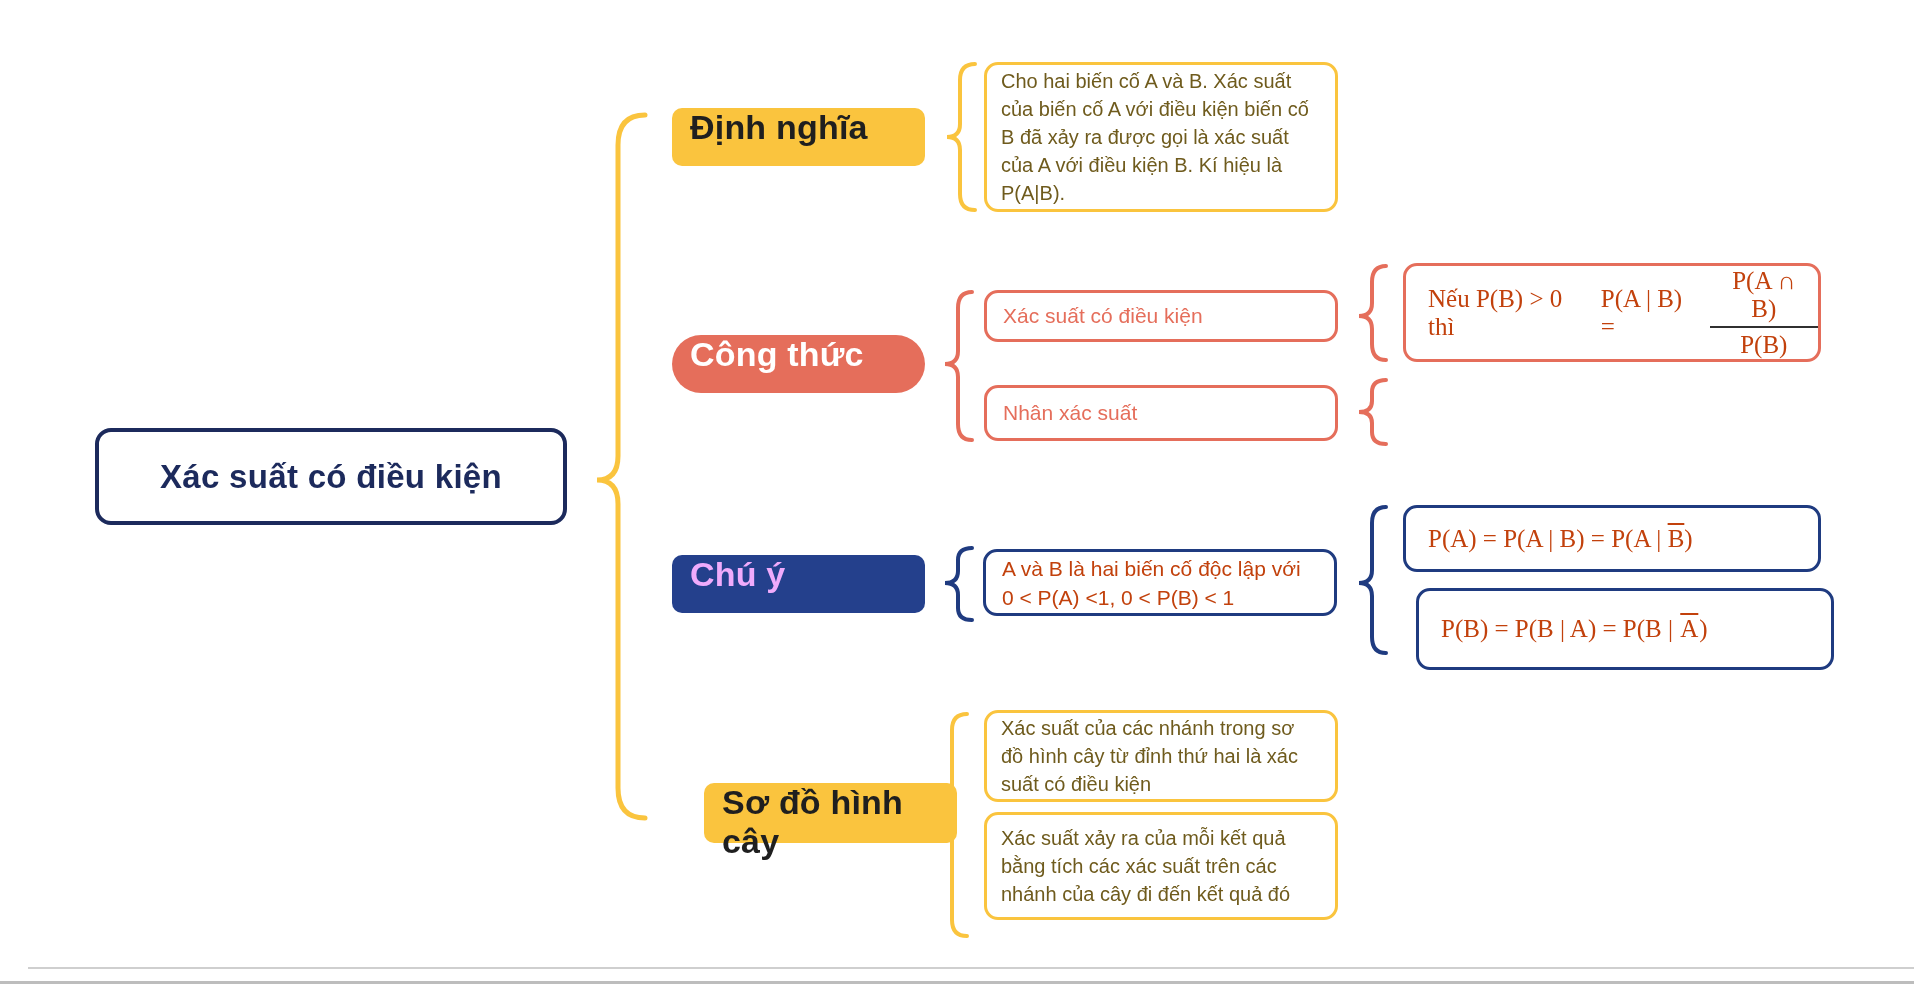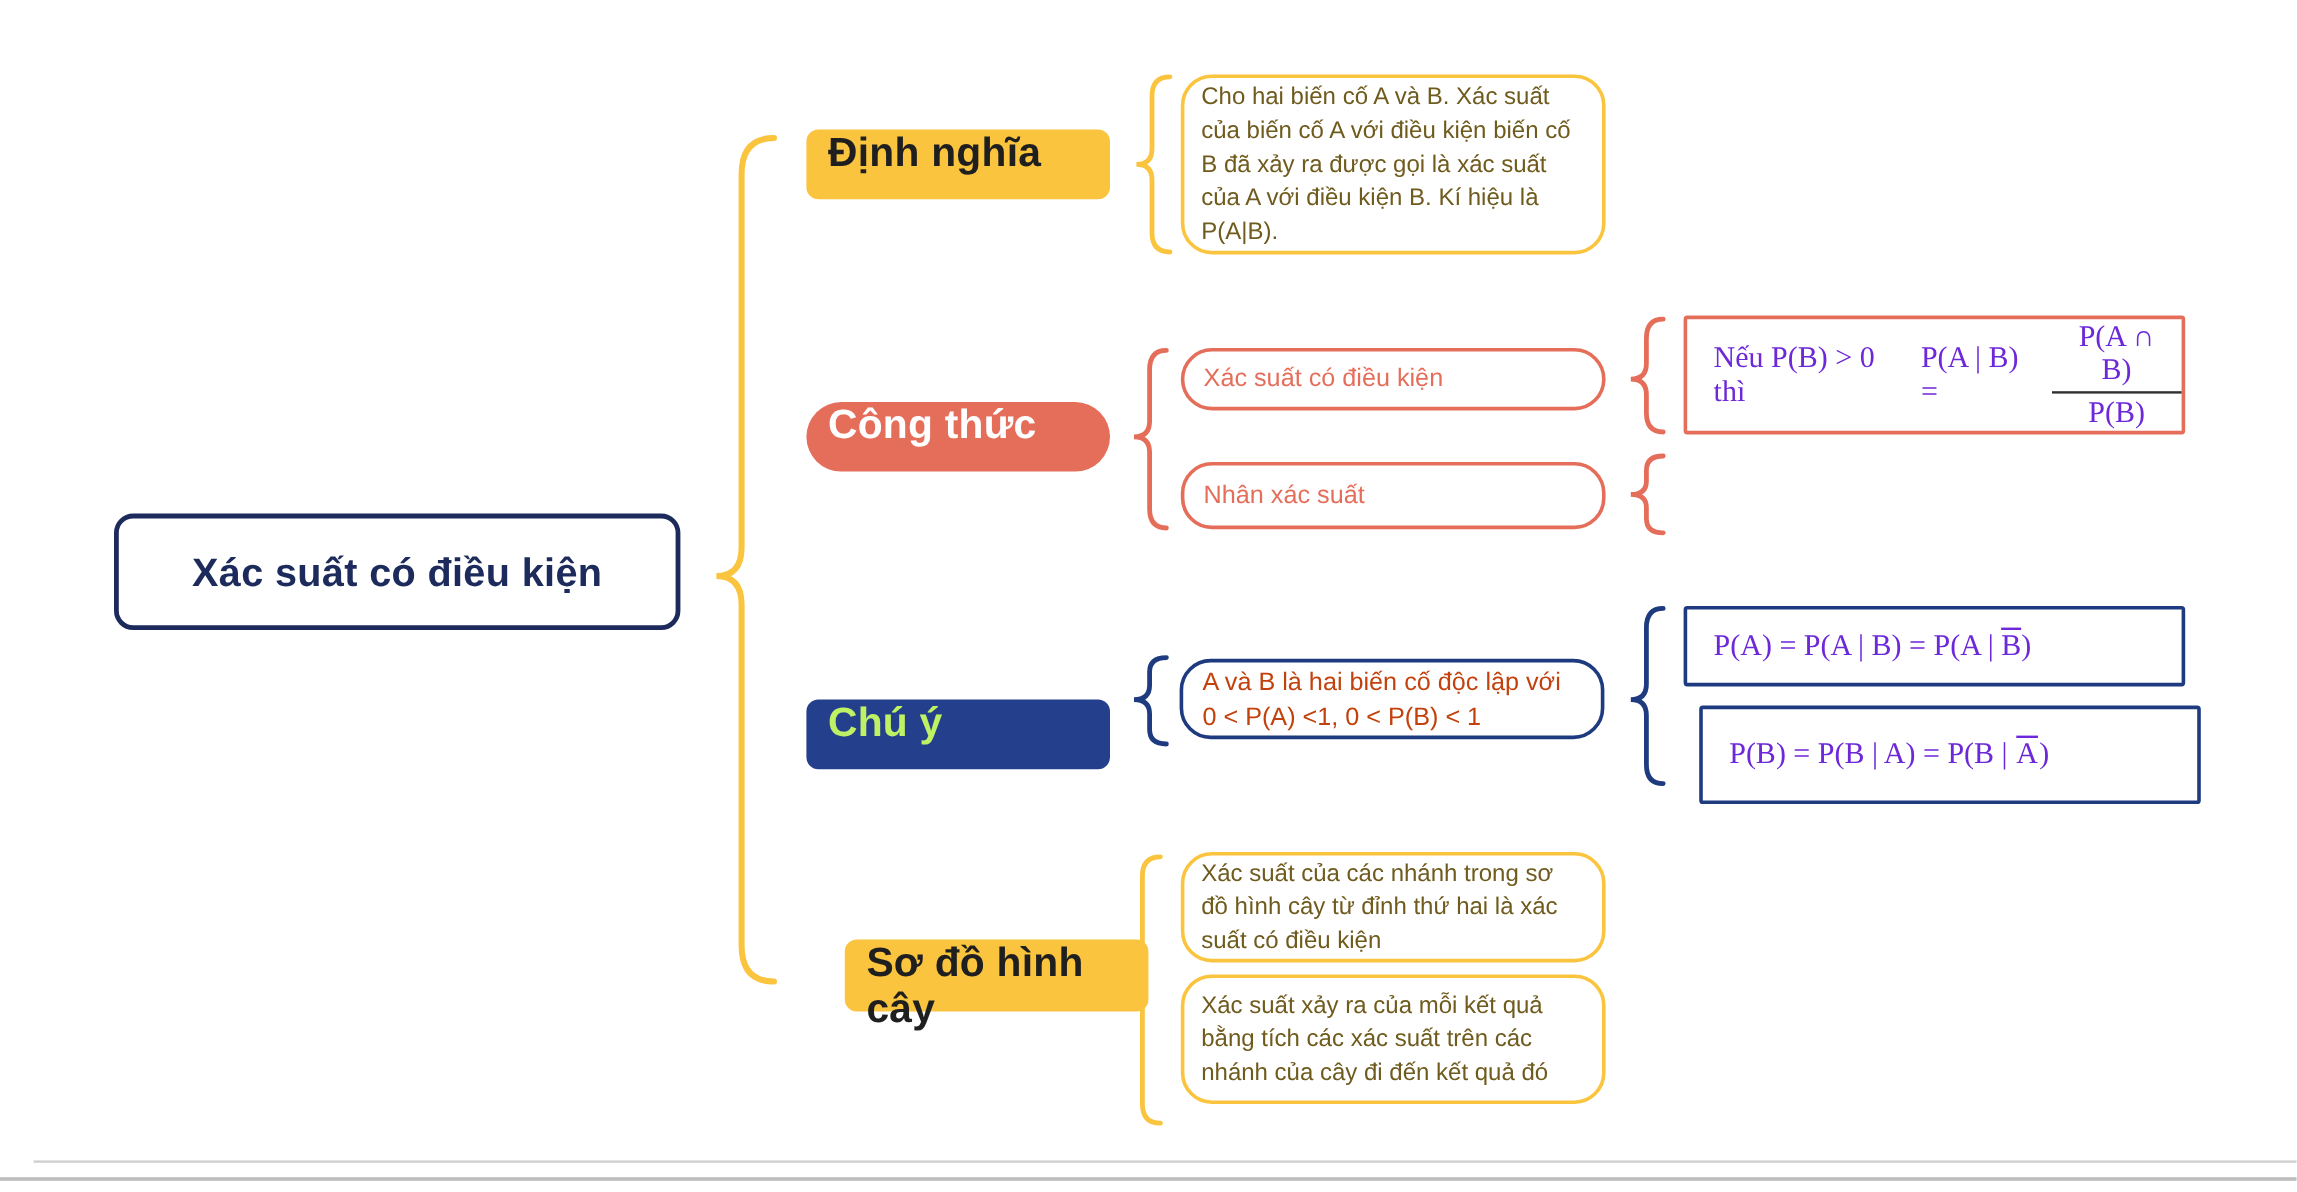--- a/index.html
+++ b/index.html
@@ -17,39 +17,39 @@
   }
 
   
   .pill{
     width:253px;height:58px;border-radius:10px;
     display:flex;
     padding-left:18px;font-size:34px;font-weight:600;letter-spacing:.2px;
   }
   .pill.yellow{background:#fac43e;color:#1f1f1f;}
   .pill.salmon{background:#e56e5b;color:#ffffff;border-radius:29px;}
-  .pill.navy{background:#24408c;color:#bef264;margin-top:28px;}
+  .pill.navy{background:#24408c;color:#f0abfc;}
 
   
   .note{
-    background:#fff;border-radius:26px;
+    background:#fff;border-radius:14px;
     font-size:20px;line-height:28px;
     padding:8px 14px;display:flex;align-items:center;
   }
   .note.yellow{border:3px solid #fac43e;color:#6f5b1d;}
   .note.salmon{border:3px solid #e56e5b;color:#e56e5b;font-size:21px;}
   .note.navy{border:3px solid #1f3b80;color:#c2410c;font-size:21px;}
 
   
   .formula{
-    background:#fff;border-radius:3px;
+    background:#fff;border-radius:14px;
     display:flex;align-items:center;gap:9px;
     padding-left:22px;
     font-family:"Liberation Serif","DejaVu Serif",serif;
-    font-size:25px;color:#6d28d9;
+    font-size:25px;color:#c2410c;
   }
   .formula.salmon{border:3px solid #e56e5b;}
   .formula.navy{border:3px solid #1f3b80;}
 
   .frac{display:inline-flex;flex-direction:column;text-align:center;}
   .frac .num{border-bottom:2px solid #303030;padding:0 8px 3px 8px;}
   .frac .den{padding-top:3px;}
   .over{text-decoration:overline;}
 
   svg.brace-layer{position:absolute;left:0;top:0;pointer-events:none;}

